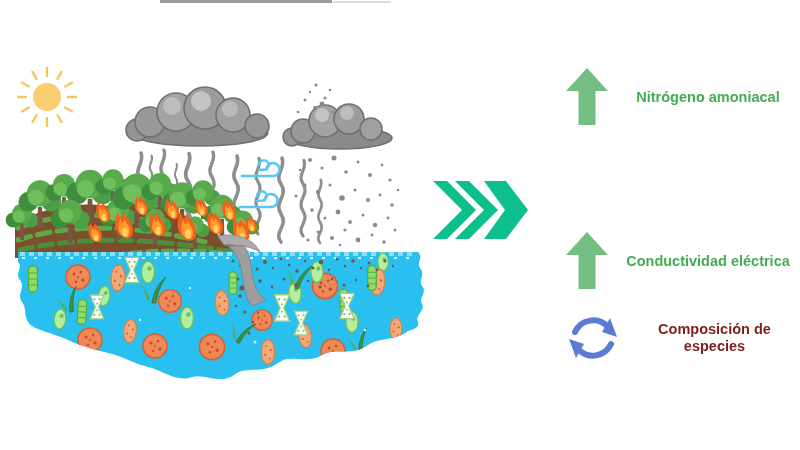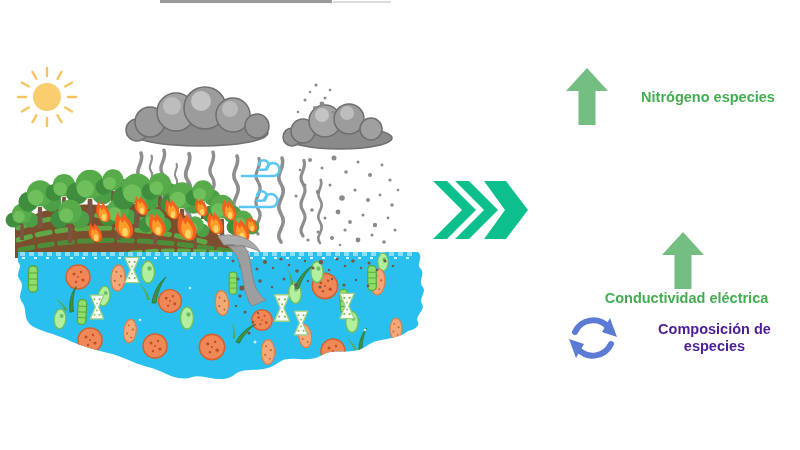--- a/index.html
+++ b/index.html
@@ -6,24 +6,24 @@
   .stage{position:relative;width:800px;height:450px;background:#ffffff;overflow:hidden;
          font-family:"Liberation Sans",sans-serif;}
   .top-bar{position:absolute;left:160px;top:0;width:172px;height:3px;background:#9b9b9b;}
   .top-bar2{position:absolute;left:333px;top:1px;width:58px;height:2px;background:#dcdcdc;}
   .scene-svg{position:absolute;left:0;top:0;}
   .effect-row{position:absolute;left:565px;width:235px;display:flex;align-items:center;}
   .effect-icon{flex:0 0 auto;}
   .effect-label{display:block;width:182px;text-align:center;font-weight:700;font-size:14.5px;
                 line-height:1.15;margin-left:8px;}
   .effect--green .effect-label{color:#44ad52;}
-  .effect--blue  .effect-label{color:#4c1d95;}
+  .effect--blue  .effect-label{color:#7f1d1d;}
   .row-1{top:68px;height:58px;}
   .row-2{top:152px;height:58px;}
-  .row-3{top:232px;height:58px;flex-direction:column;}
+  .row-3{top:232px;height:58px;}
   .row-4{top:308px;height:60px;}
 </style>
 </head>
 <body>
 
 <div class="stage">
 
   <div class="top-bar"></div>
   <div class="top-bar2"></div>
 
@@ -359,21 +359,21 @@
       <polygon points="455,181 469,181 498,210 469,239 455,239 484,210"></polygon>
       <polygon points="484,181 506,181 528,210 506,239 484,239 505,210"></polygon>
     </g>
   </svg>
 
   <div class="effect-row effect--green row-1">
     <svg class="effect-icon" width="44" height="58" viewBox="0 0 44 58">
       <polygon points="22,0 43,23 1,23" fill="#74be81"></polygon>
       <rect x="13.5" y="21" width="17" height="36" fill="#74be81"></rect>
     </svg>
-    <span class="effect-label">Nitrógeno especies</span>
+    <span class="effect-label">Nitrógeno amoniacal</span>
   </div>
 
 
   <div class="effect-row effect--green row-3">
     <svg class="effect-icon" width="44" height="58" viewBox="0 0 44 58">
       <polygon points="22,0 43,23 1,23" fill="#74be81"></polygon>
       <rect x="13.5" y="21" width="17" height="36" fill="#74be81"></rect>
     </svg>
     <span class="effect-label">Conductividad eléctrica</span>
   </div>

